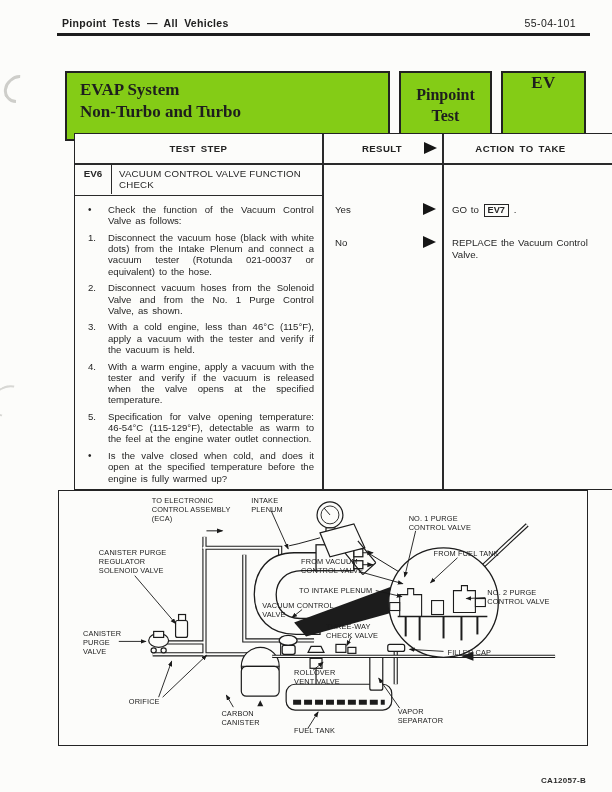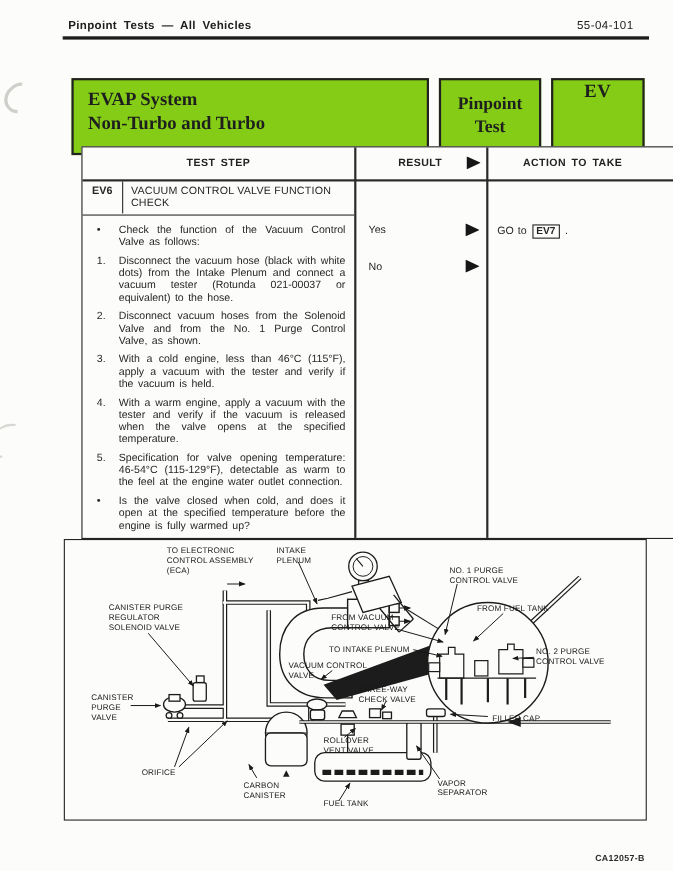--- a/index.html
+++ b/index.html
@@ -141,20 +141,21 @@
       <div class="res-no">No</div>
       <span class="tri res-tri2"></span>
     </div>
 
     <div class="actcol">
       <div class="act-go">
         <span>GO to</span>
         <span class="code-box">EV7</span>
         <span>.</span>
       </div>
+      <div class="act-rep">REPLACE the Vacuum Control Valve.</div>
     </div>
   </div>
 
   <div class="diag">
     <svg viewBox="0 0 530 255">
       <defs>
         <marker id="ah" markerWidth="8" markerHeight="7" refX="5.5" refY="2.5" orient="auto">
           <path d="M0,0 L6.5,2.5 L0,5 z" fill="#1a1a1a"></path>
         </marker>
       </defs>

